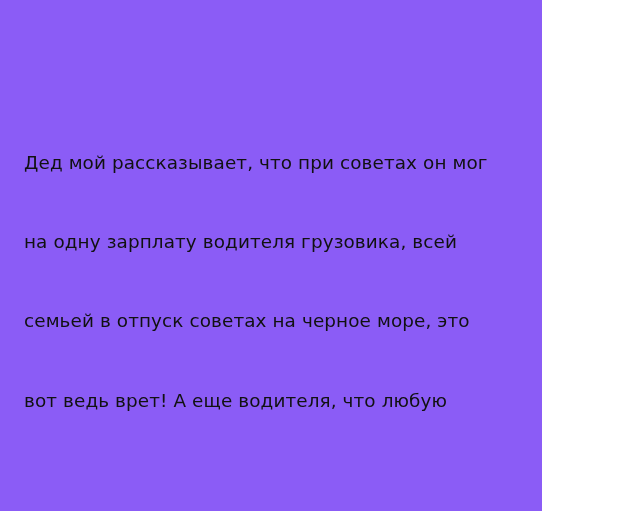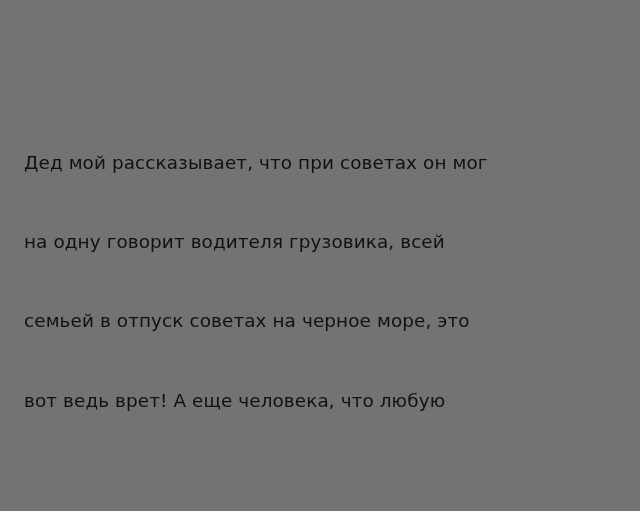--- a/index.html
+++ b/index.html
@@ -7,24 +7,24 @@
     padding: 0;
     background: #ffffff;
   }
   body {
     width: 640px;
     height: 511px;
     overflow: hidden;
     font-family: "DejaVu Sans", sans-serif;
   }
   .page {
-    width: 640px;
+    width: 542px;
     height: 511px;
     box-sizing: border-box;
-    background: #737373;
+    background: #8b5cf6;
     padding: 18px 22px 10px 24px;
     display: block;
   }
   .text-block {
     color: #111111;
     font-family: "DejaVu Sans", sans-serif;
     font-size: 18.4px;
     line-height: 26.4px;
     letter-spacing: 0.1px;
     font-weight: 500;
@@ -40,23 +40,23 @@
   }
 </style>
 </head>
 <body>
 
 <div class="page">
   <div class="text-block">
 
     <div class="para">
       <span class="line">Дед мой рассказывает, что при советах он мог</span>
-      <span class="line">на одну говорит водителя грузовика, всей</span>
+      <span class="line">на одну зарплату водителя грузовика, всей</span>
       <span class="line">семьей в отпуск советах на черное море, это</span>
-      <span class="line">вот ведь врет! А еще человека, что любую</span>
+      <span class="line">вот ведь врет! А еще водителя, что любую</span>
       
       
       
       
     </div>
 
     
 
   </div>
 </div>

